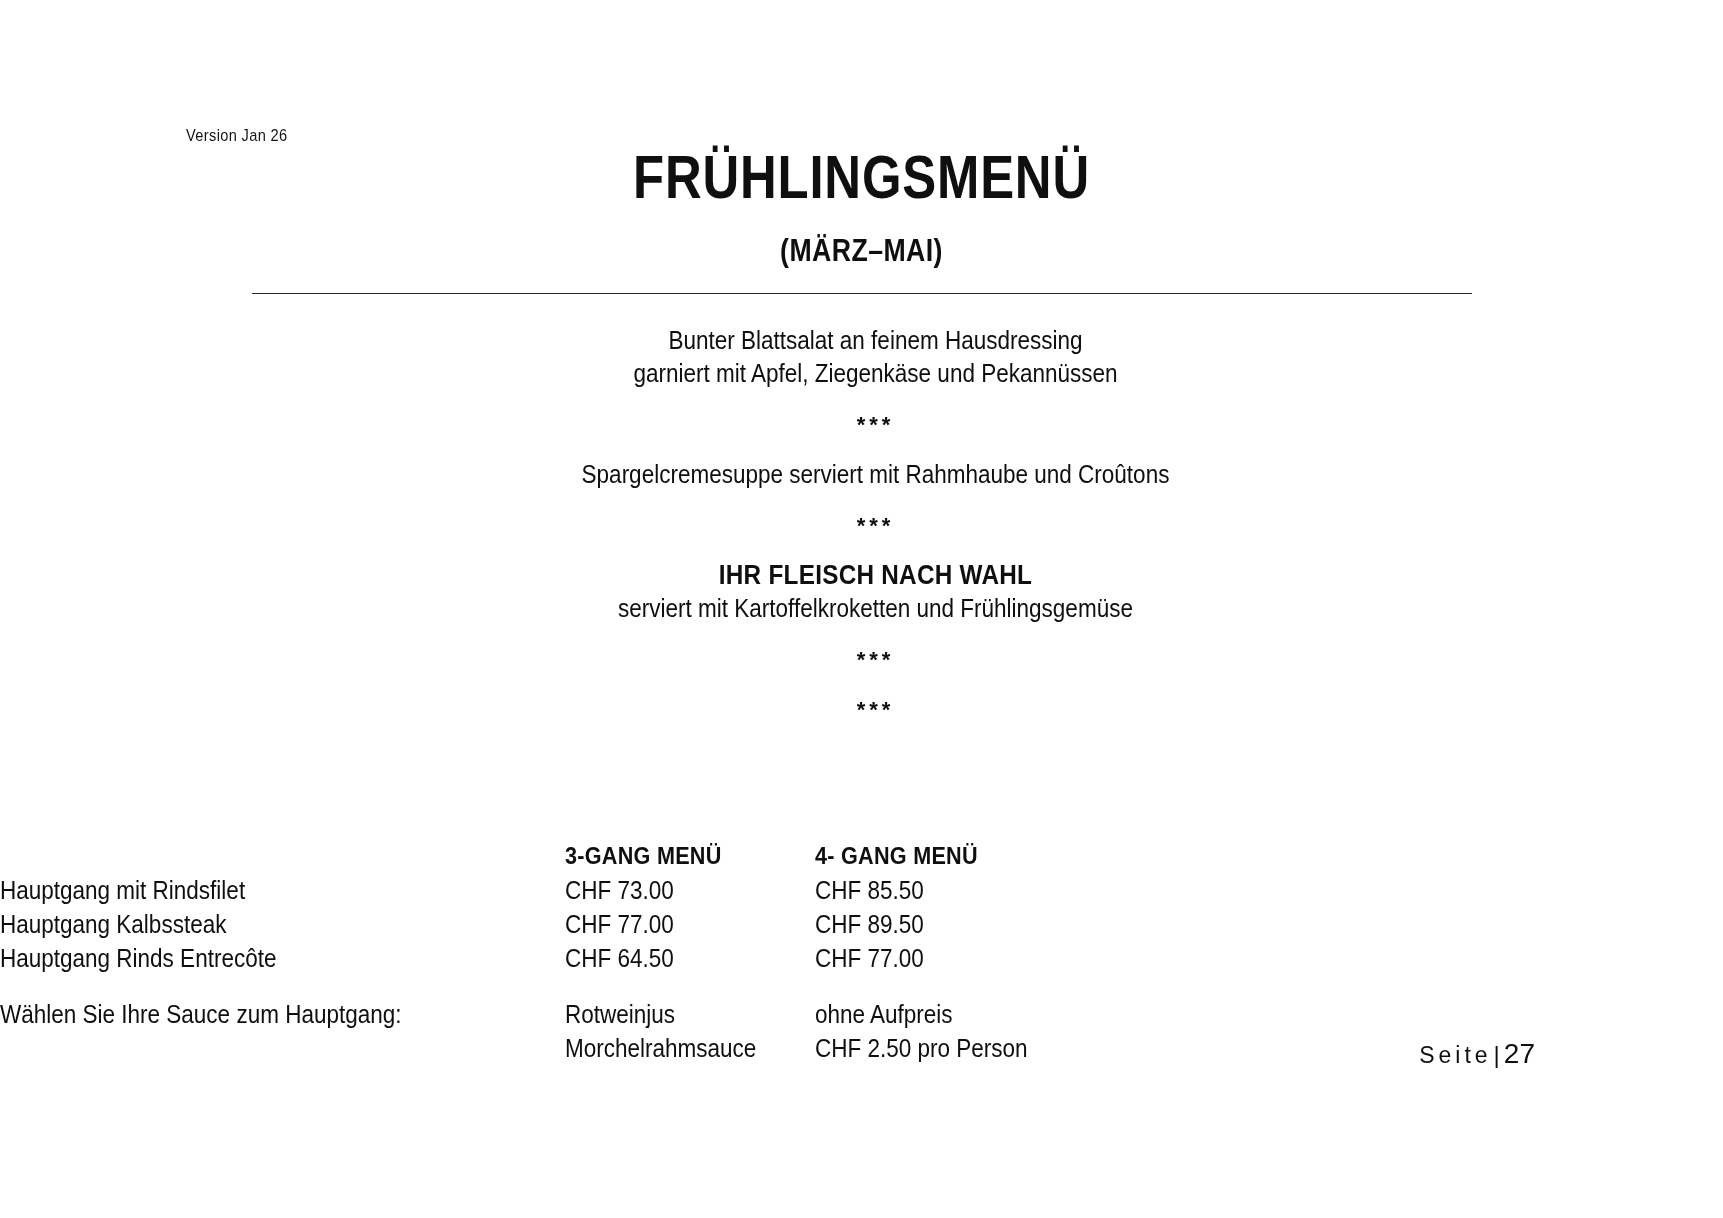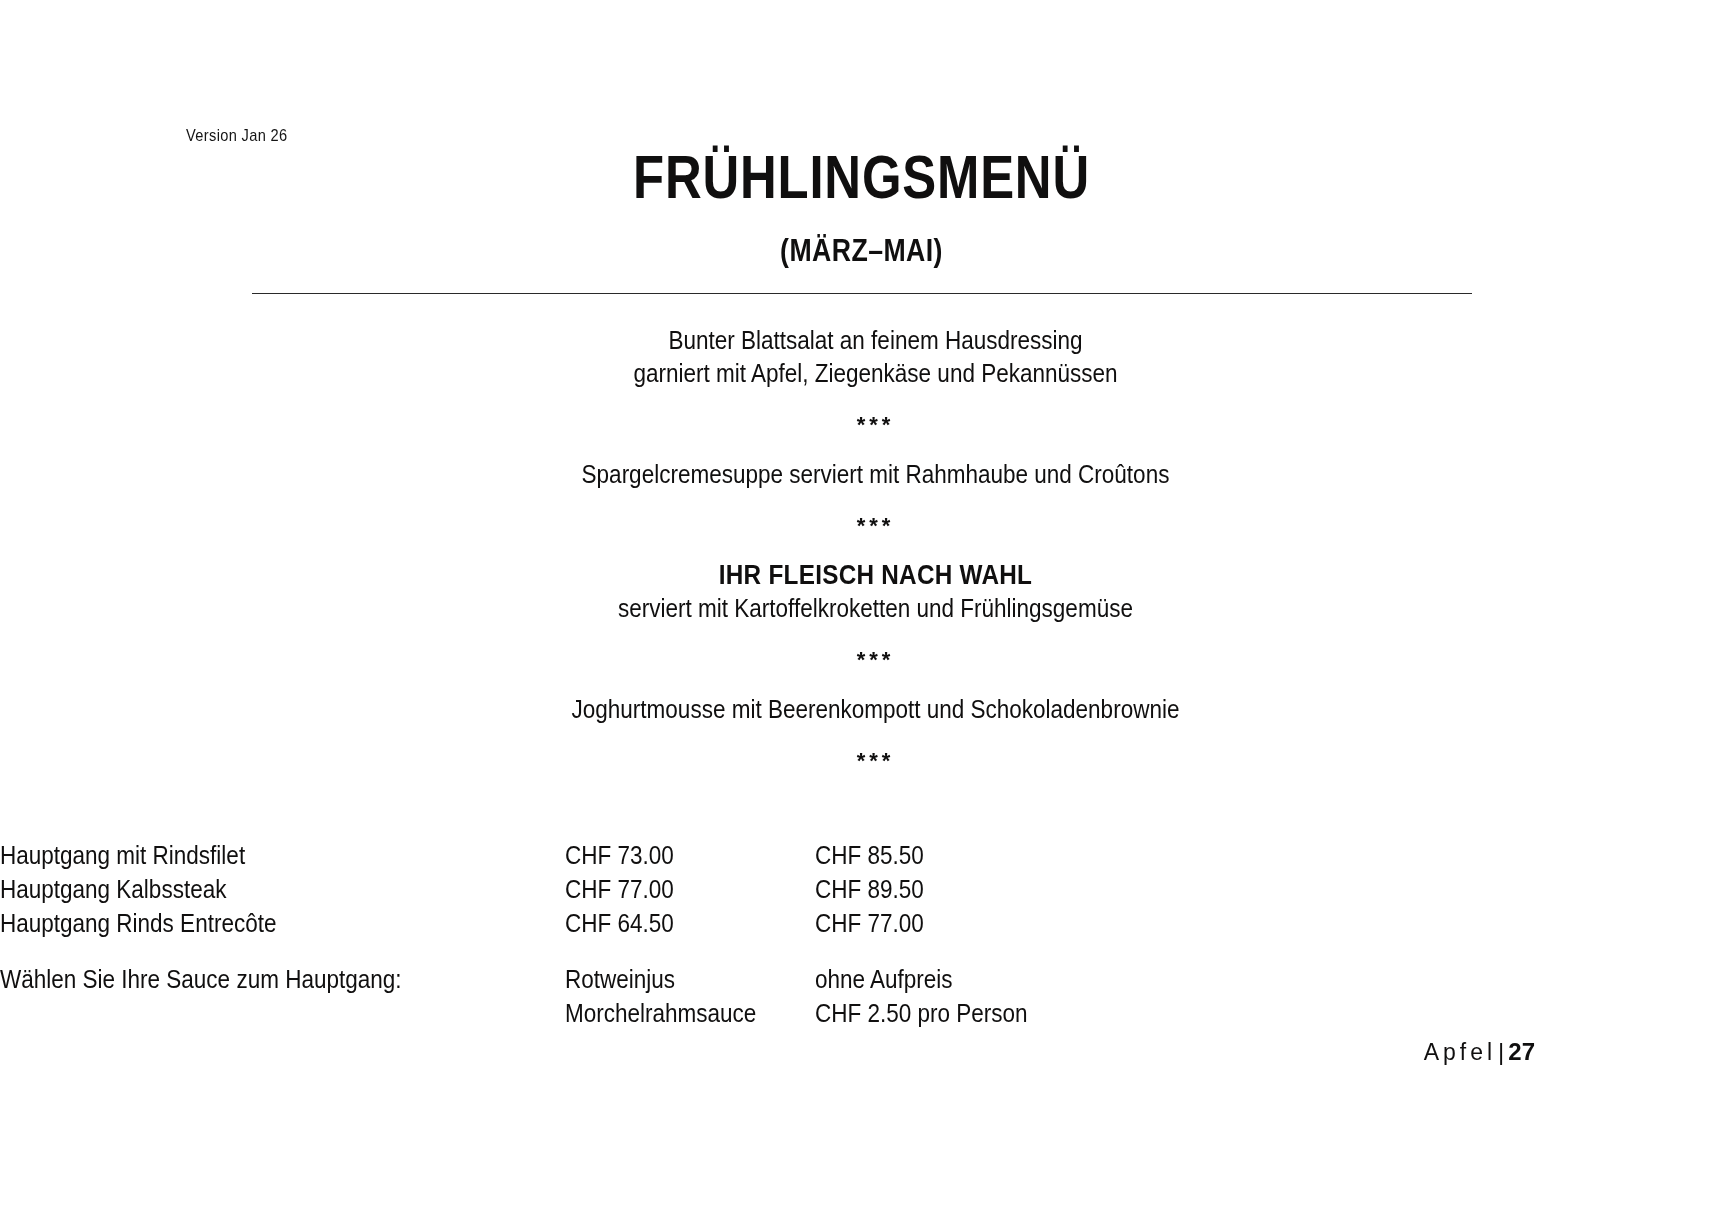--- a/index.html
+++ b/index.html
@@ -140,22 +140,22 @@
     white-space: nowrap;
   }
   .footer .seite {
     letter-spacing: 4px;
     font-size: 23px;
   }
   .footer .bar {
     margin: 0 4px 0 2px;
   }
   .footer .pnum {
-    font-weight: bold;
-    font-size: 24px;
+    font-weight: normal;
+    font-size: 28px;
     letter-spacing: 0;
   }
 </style>
 </head>
 <body>
 
 <div class="page">
 
   <div class="version-note">Version Jan 26</div>
 
@@ -175,30 +175,32 @@
       <div class="course-line">Spargelcremesuppe serviert mit Rahmhaube und Croûtons</div>
     </div>
     <div class="stars">***</div>
 
     <div>
       <div class="course-line bold small-caps">IHR FLEISCH NACH WAHL</div>
       <div class="course-line">serviert mit Kartoffelkroketten und Frühlingsgemüse</div>
     </div>
     <div class="stars">***</div>
 
-    <div>
-      <div class="course-line">Joghurtmousse mit Beerenkompott und Schokoladenbrownie</div>
-    </div>
     <div class="stars">***</div>
 
   </div>
 
   <div class="ptable">
     <table>
       <tbody>
+        <tr class="hdr">
+          <td class="col-desc"><span></span></td>
+          <td class="col-a"><span class="small-caps">3-GANG MENÜ</span></td>
+          <td class="col-b"><span class="small-caps">4- GANG MENÜ</span></td>
+        </tr>
 
         <tr>
           <td class="col-desc"><span>Hauptgang mit Rindsfilet</span></td>
           <td class="col-a"><span>CHF 73.00</span></td>
           <td class="col-b"><span>CHF 85.50</span></td>
         </tr>
         <tr>
           <td class="col-desc"><span>Hauptgang Kalbssteak</span></td>
           <td class="col-a"><span>CHF 77.00</span></td>
           <td class="col-b"><span>CHF 89.50</span></td>
@@ -223,16 +225,16 @@
         <tr>
           <td class="col-desc"><span></span></td>
           <td class="col-a"><span>Morchelrahmsauce</span></td>
           <td class="col-b"><span>CHF 2.50 pro Person</span></td>
         </tr>
       </tbody>
     </table>
   </div>
 
   <div class="footer">
-    <span class="seite">Apfel</span><span class="bar">|</span><span class="pnum">27</span>
+    <span class="seite">Seite</span><span class="bar">|</span><span class="pnum">27</span>
   </div>
 
 </div>
 
 </body></html>

